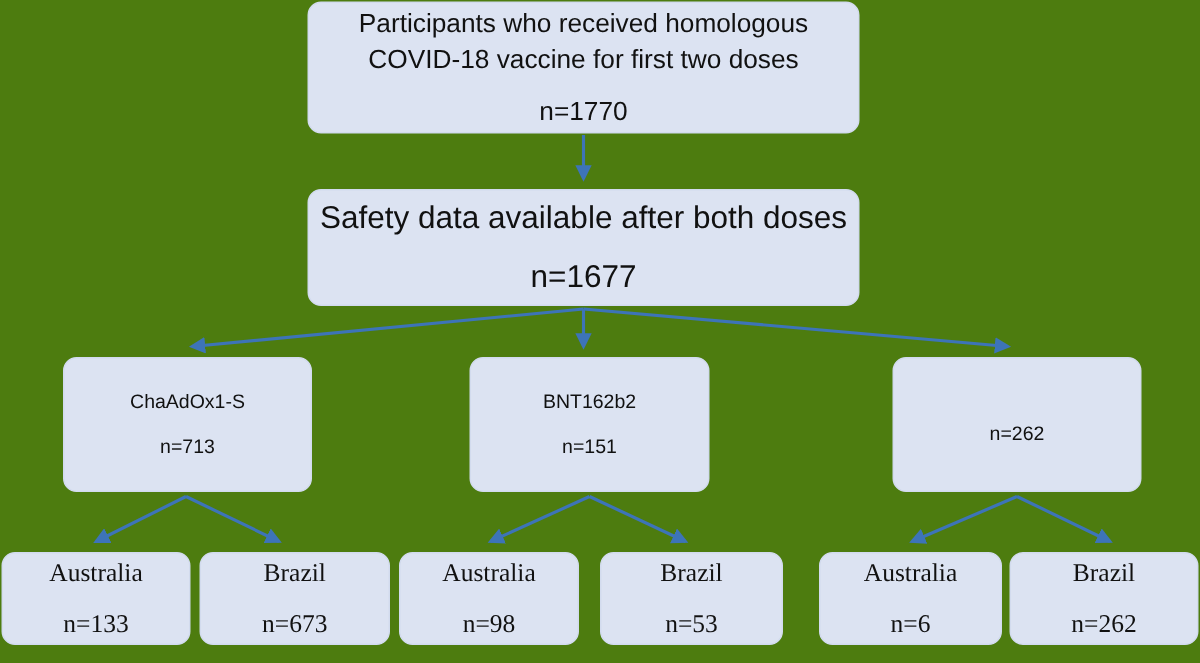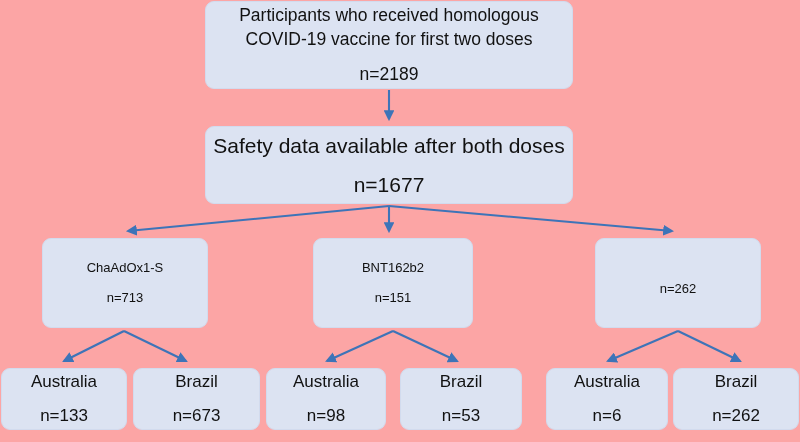--- a/index.html
+++ b/index.html
@@ -4,21 +4,21 @@
 <style>
   html, body {
     margin: 0;
     padding: 0;
     background: #ffffff;
   }
   #canvas {
     position: relative;
     width: 800px;
     height: 442px;
-    background: #fca5a5;
+    background: #4d7c0f;
     font-family: "Liberation Sans", sans-serif;
     overflow: hidden;
   }
   #arrow-layer {
     position: absolute;
     left: 0;
     top: 0;
     width: 800px;
     height: 442px;
     pointer-events: none;
@@ -72,20 +72,21 @@
   #node-vax-0 { left: 42px;  width: 166px; }
   #node-vax-1 { left: 313px; width: 160px; }
   #node-vax-2 { left: 595px; width: 166px; }
   .vaccine-node .count { margin-top: 13px; }
 
   
   .country-node {
     top: 368px;
     height: 62px;
     font-size: 17px;
+    font-family: Liberation Serif, serif;
   }
   .country-node .count { margin-top: 11px; }
   #node-ctry-0 { left: 1px;   width: 126px; }
   #node-ctry-1 { left: 133px; width: 127px; }
   #node-ctry-2 { left: 266px; width: 120px; }
   #node-ctry-3 { left: 400px; width: 122px; }
   #node-ctry-4 { left: 546px; width: 122px; }
   #node-ctry-5 { left: 673px; width: 126px; }
 </style>
 </head>
@@ -131,22 +132,22 @@
     <g>
       <line x1="678" y1="331" x2="608" y2="361" stroke="#3d74b8" stroke-width="2.1" marker-end="url(#arrowhead)"></line>
     </g>
     <g>
       <line x1="678" y1="331" x2="740" y2="361" stroke="#3d74b8" stroke-width="2.1" marker-end="url(#arrowhead)"></line>
     </g>
   </svg>
 
   <div class="node" id="node-top">
     <span class="line line-1">Participants who received homologous</span>
-    <span class="line line-2">COVID-19 vaccine for first two doses</span>
-    <span class="line count">n=2189</span>
+    <span class="line line-2">COVID-18 vaccine for first two doses</span>
+    <span class="line count">n=1770</span>
   </div>
 
   <div class="node" id="node-safety">
     <span class="line line-1">Safety data available after both doses</span>
     <span class="line count">n=1677</span>
   </div>
 
   <div class="node vaccine-node" id="node-vax-0">
     <span class="line">ChaAdOx1-S</span>
     <span class="line count">n=713</span>

